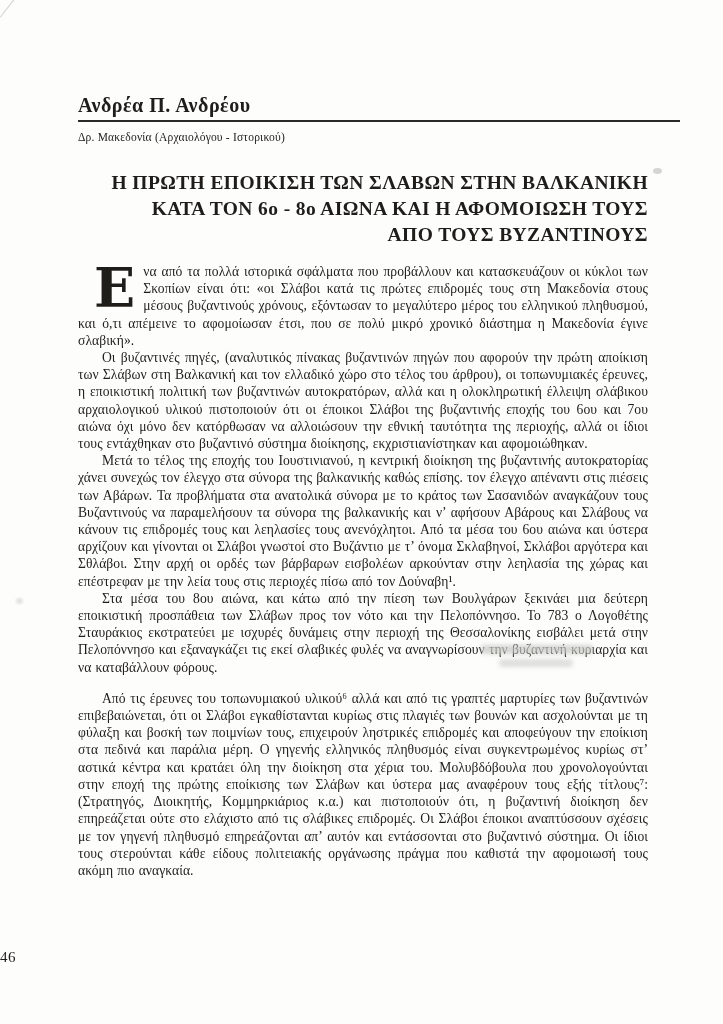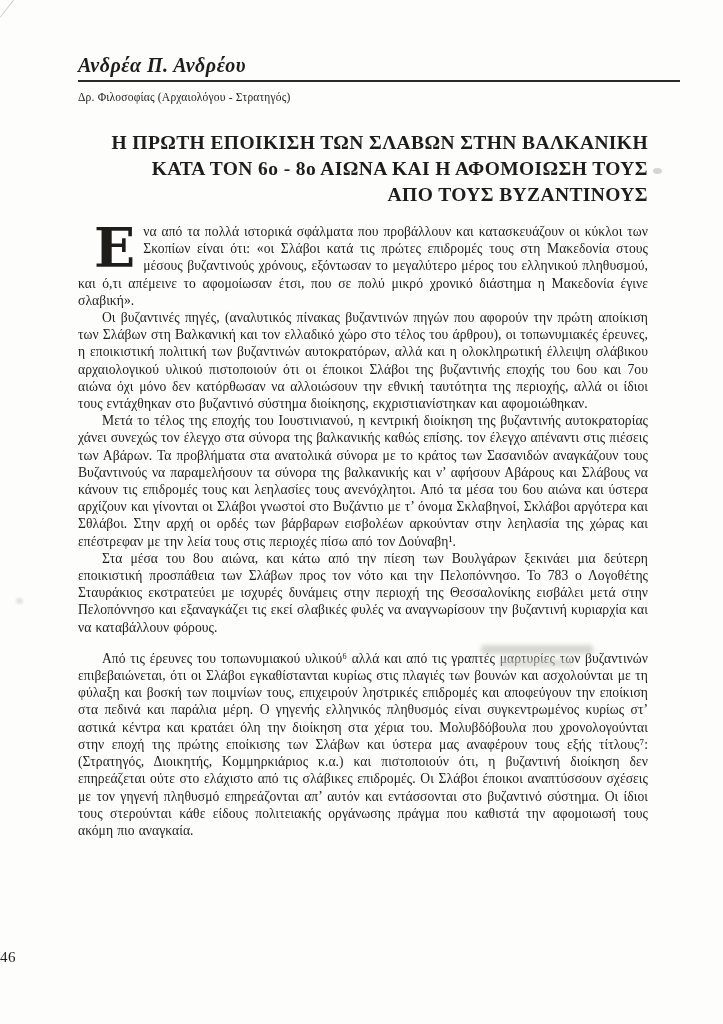--- a/index.html
+++ b/index.html
@@ -17,23 +17,23 @@
     font-family: "Liberation Serif", "DejaVu Serif", serif;
     color: #1f1d1a;
     box-sizing: border-box;
     padding: 52px 75px 0 78px;
   }
 
   
   .author {
     font-size: 20px;
     line-height: 26px;
-    font-style: italic;
     font-weight: bold;
     letter-spacing: 0.5px;
+    margin-top: 40px;
   }
   .header-rule {
     width: 602px;
     height: 0;
     border-top: 2px solid #2b2b2b;
     margin-top: 2px;
   }
   .credentials {
     font-size: 11.5px;
     line-height: 14px;
@@ -131,21 +131,21 @@
 
   <div class="artifact corner-fold"></div>
   <div class="artifact speck-title"></div>
   <div class="artifact ghost-text-a"></div>
   <div class="artifact ghost-text-b"></div>
   <div class="artifact speck-margin"></div>
 
   <header>
     <div class="author">Ανδρέα Π. Ανδρέου</div>
     <div class="header-rule"></div>
-    <div class="credentials">Δρ. Φιλοσοφίας (Αρχαιολόγου - Στρατηγός)</div>
+    <div class="credentials">Δρ. Μακεδονία (Αρχαιολόγου - Ιστορικού)</div>
   </header>
 
   <h1 class="title">
     <span class="tline">Η ΠΡΩΤΗ ΕΠΟΙΚΙΣΗ ΤΩΝ ΣΛΑΒΩΝ ΣΤΗΝ ΒΑΛΚΑΝΙΚΗ</span>
     <span class="tline">ΚΑΤΑ ΤΟΝ 6ο - 8ο ΑΙΩΝΑ ΚΑΙ Η ΑΦΟΜΟΙΩΣΗ ΤΟΥΣ</span>
     <span class="tline">ΑΠΟ ΤΟΥΣ ΒΥΖΑΝΤΙΝΟΥΣ</span>
   </h1>
 
   <div class="body-text">
     <p class="par">

